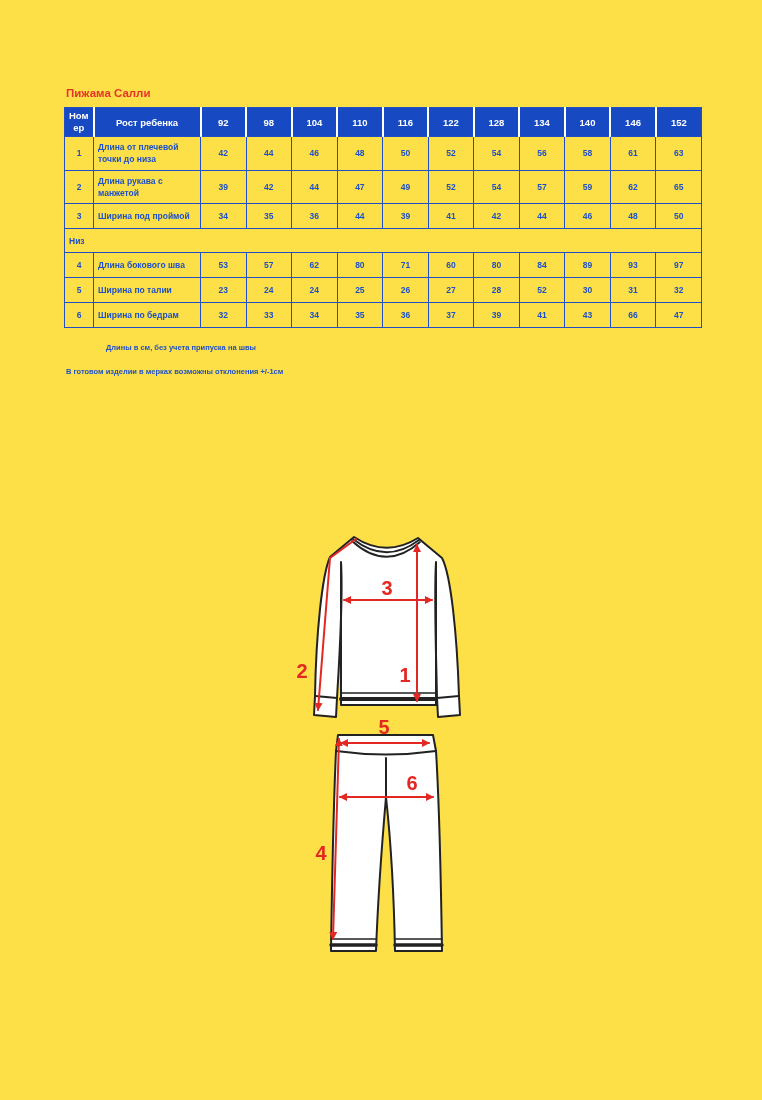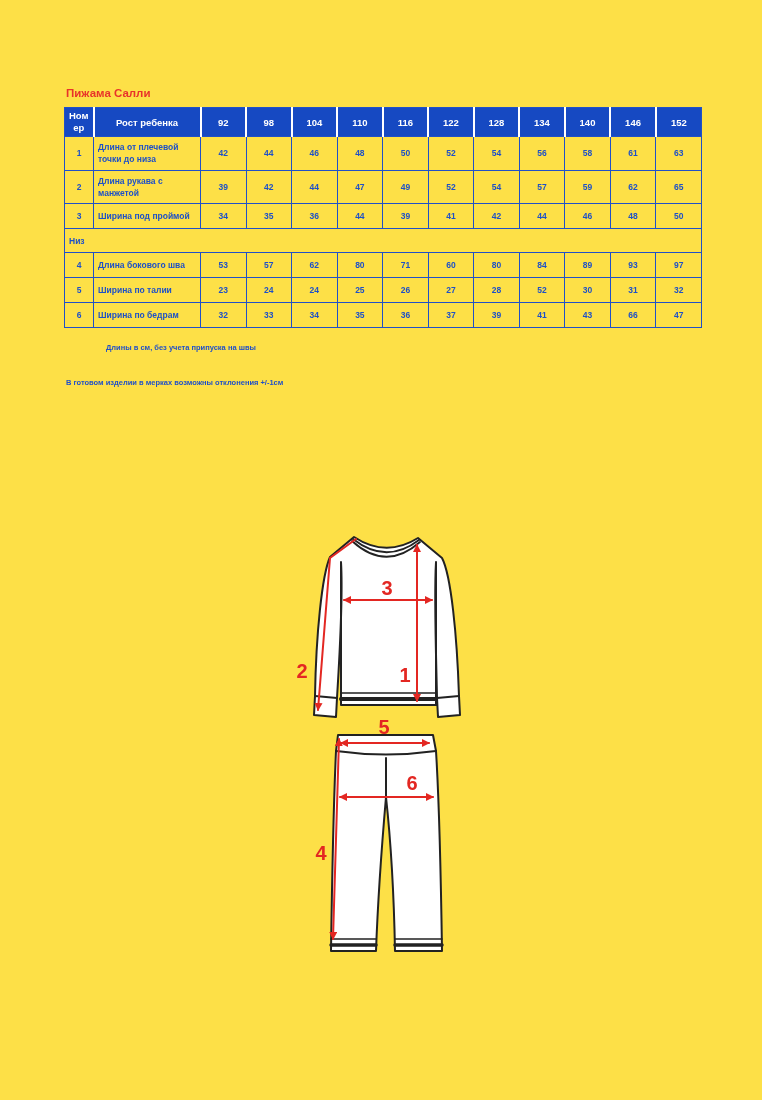--- a/index.html
+++ b/index.html
@@ -14,21 +14,21 @@
                 padding:2px 2px;height:29px;box-sizing:border-box;text-align:center;}
   table.size th:last-child{border-right:none;}
   table.size th.num-header{word-break:break-all;line-height:1.25;}
   table.size td{border:1.4px solid #2050c8;color:#1d50c8;font-size:8.5px;font-weight:bold;
                 text-align:center;padding:4px 2px;height:25px;box-sizing:border-box;
                 vertical-align:middle;}
   table.size td.section-cell{text-align:left;padding:5px 4px;height:24px;}
   table.size td.name-cell{text-align:left;padding-left:4px;line-height:1.45;margin-top:48px;}
   .note{position:absolute;left:66px;font-size:7.5px;font-weight:bold;color:#2050c8;}
   .note1{top:343px;padding-left:40px;}
-  .note2{top:378px;}
+  .note2{top:367px;}
   .sketch{position:absolute;left:270px;top:505px;width:320px;height:470px;}
   .sketch text{font-family:"Liberation Sans",sans-serif;font-weight:bold;fill:#e32722;}
 </style>
 </head>
 <body>
 
 <div id="page">
 
   <div class="title">Пижама Салли</div>
 

